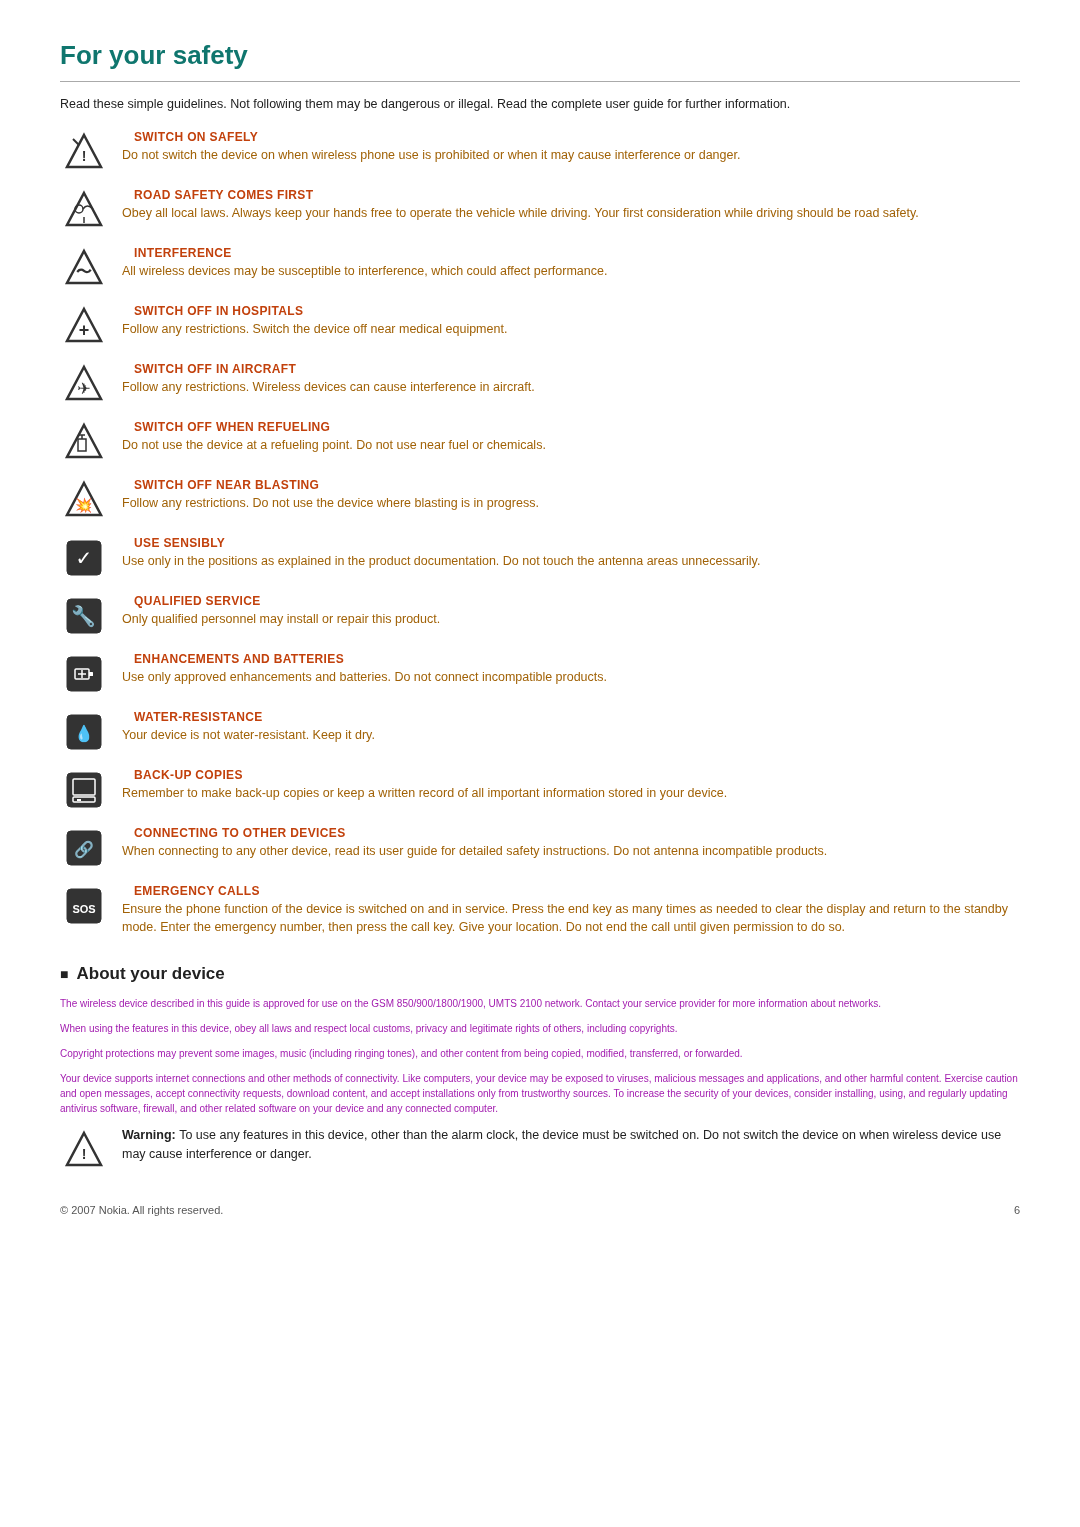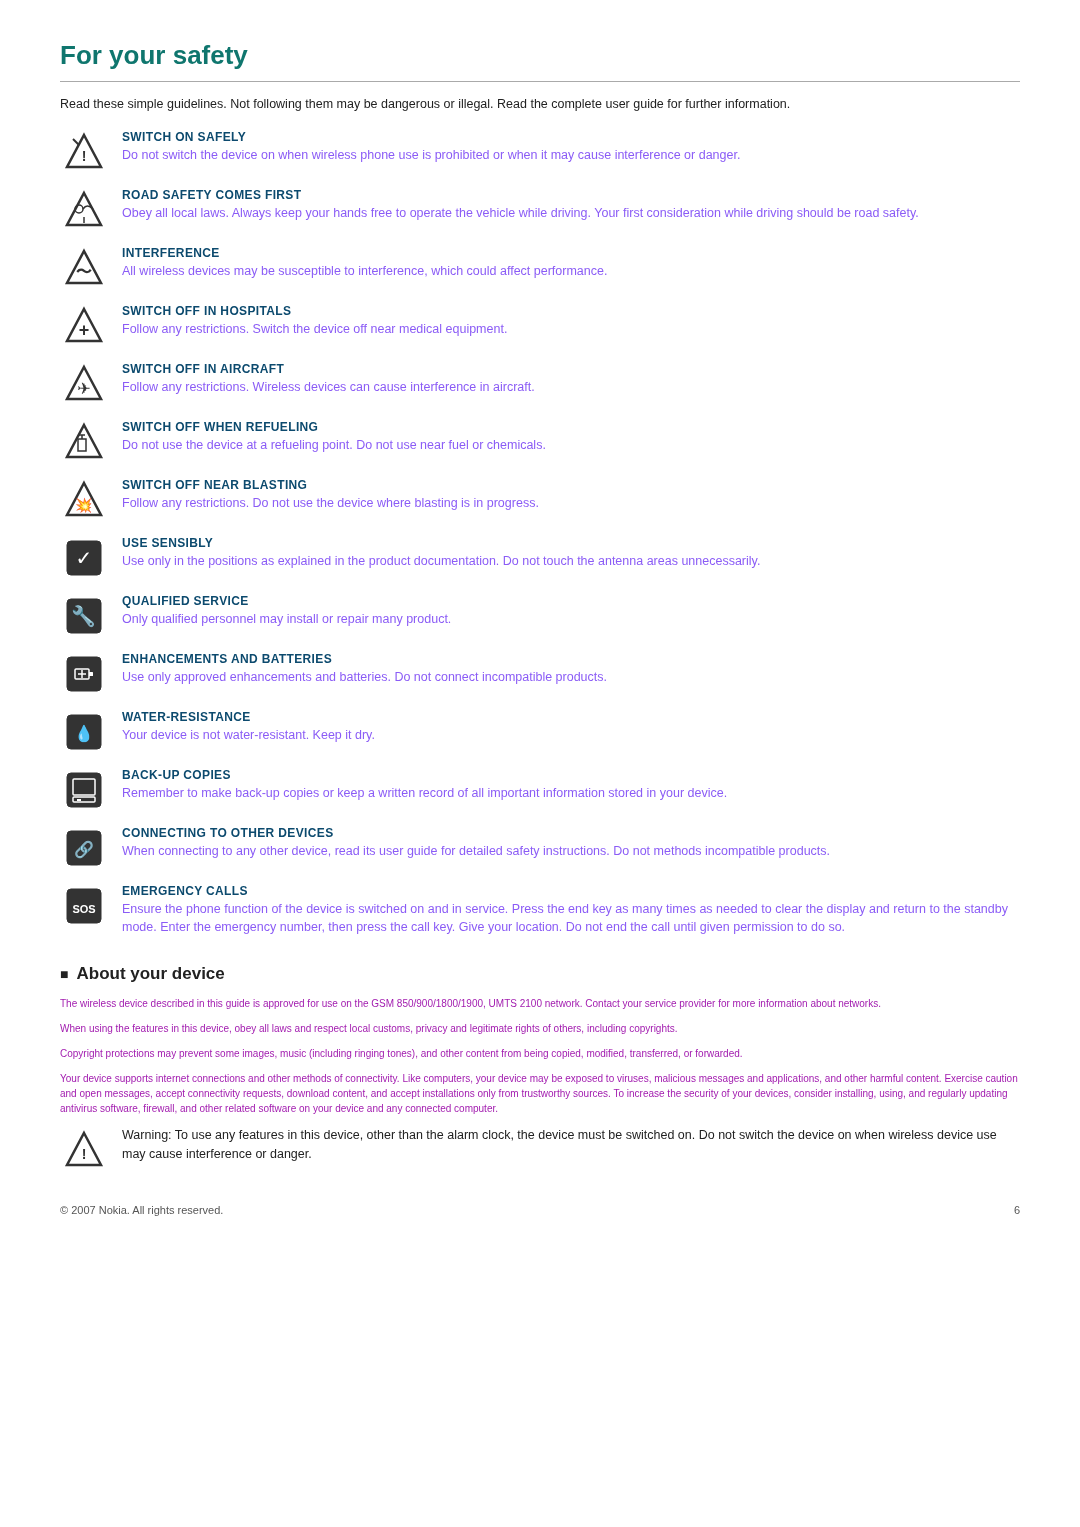--- a/index.html
+++ b/index.html
@@ -46,31 +46,32 @@
     }
     .safety-icon svg {
       width: 42px;
       height: 42px;
     }
     .safety-content {
       flex: 1;
       padding-top: 2px;
     }
     .safety-title {
-      color: #0c4a6e;
+      color: #c2410c;
       font-size: 12px;
       font-weight: bold;
       letter-spacing: 0.03em;
       text-transform: uppercase;
       margin-bottom: 2px;
+      margin-left: 12px;
     }
     .safety-desc {
       font-size: 12.5px;
       line-height: 1.45;
-      color: #8b5cf6;
+      color: #a16207;
     }
     .section-about {
       margin-top: 28px;
     }
     .section-about h2 {
       font-size: 17px;
       font-weight: bold;
       margin-bottom: 12px;
       display: flex;
       align-items: center;
@@ -93,21 +94,21 @@
       margin-top: 10px;
     }
     .warning-block .safety-icon {
       margin-right: 14px;
     }
     .warning-block .warning-text {
       font-size: 12.5px;
       line-height: 1.5;
     }
     .warning-block .warning-text strong {
-      font-weight: normal;
+      font-weight: bold;
       margin-top: 28px;
     }
     .footer {
       margin-top: 30px;
       font-size: 11px;
       color: #555;
       display: flex;
       justify-content: space-between;
       gap: 13px;
     }
@@ -233,21 +234,21 @@
 
   <li class="safety-item">
     <div class="safety-icon">
       <svg viewBox="0 0 42 42" xmlns="http://www.w3.org/2000/svg">
         <rect x="4" y="4" width="34" height="34" rx="4" fill="#333" stroke="#333" stroke-width="1"></rect>
         <text x="21" y="28" text-anchor="middle" font-size="20" fill="white">🔧</text>
       </svg>
     </div>
     <div class="safety-content">
       <div class="safety-title">Qualified service</div>
-      <div class="safety-desc">Only qualified personnel may install or repair many product.</div>
+      <div class="safety-desc">Only qualified personnel may install or repair this product.</div>
     </div>
   </li>
 
   <li class="safety-item">
     <div class="safety-icon">
       <svg viewBox="0 0 42 42" xmlns="http://www.w3.org/2000/svg">
         <rect x="4" y="4" width="34" height="34" rx="4" fill="#333" stroke="#333" stroke-width="1"></rect>
         <rect x="12" y="16" width="14" height="10" rx="1" fill="none" stroke="white" stroke-width="1.5"></rect>
         <rect x="26" y="19" width="4" height="4" rx="0.5" fill="white"></rect>
         <line x1="15" y1="21" x2="23" y2="21" stroke="white" stroke-width="1.5"></line>
@@ -290,21 +291,21 @@
 
   <li class="safety-item">
     <div class="safety-icon">
       <svg viewBox="0 0 42 42" xmlns="http://www.w3.org/2000/svg">
         <rect x="4" y="4" width="34" height="34" rx="4" fill="#333" stroke="#333" stroke-width="1"></rect>
         <text x="21" y="28" text-anchor="middle" font-size="16" fill="white">🔗</text>
       </svg>
     </div>
     <div class="safety-content">
       <div class="safety-title">Connecting to other devices</div>
-      <div class="safety-desc">When connecting to any other device, read its user guide for detailed safety instructions. Do not methods incompatible products.</div>
+      <div class="safety-desc">When connecting to any other device, read its user guide for detailed safety instructions. Do not antenna incompatible products.</div>
     </div>
   </li>
 
   <li class="safety-item">
     <div class="safety-icon">
       <svg viewBox="0 0 42 42" xmlns="http://www.w3.org/2000/svg">
         <rect x="4" y="4" width="34" height="34" rx="4" fill="#333" stroke="#333" stroke-width="1"></rect>
         <text x="21" y="28" text-anchor="middle" font-size="11" font-weight="bold" fill="white">SOS</text>
       </svg>
     </div>

